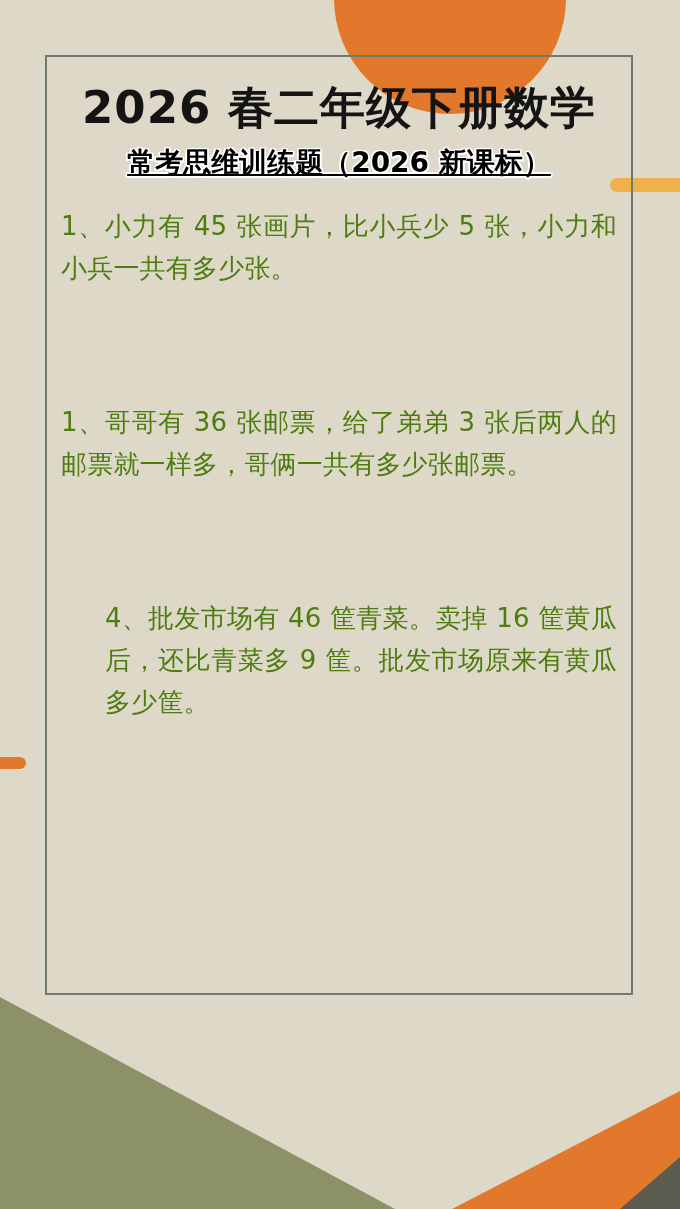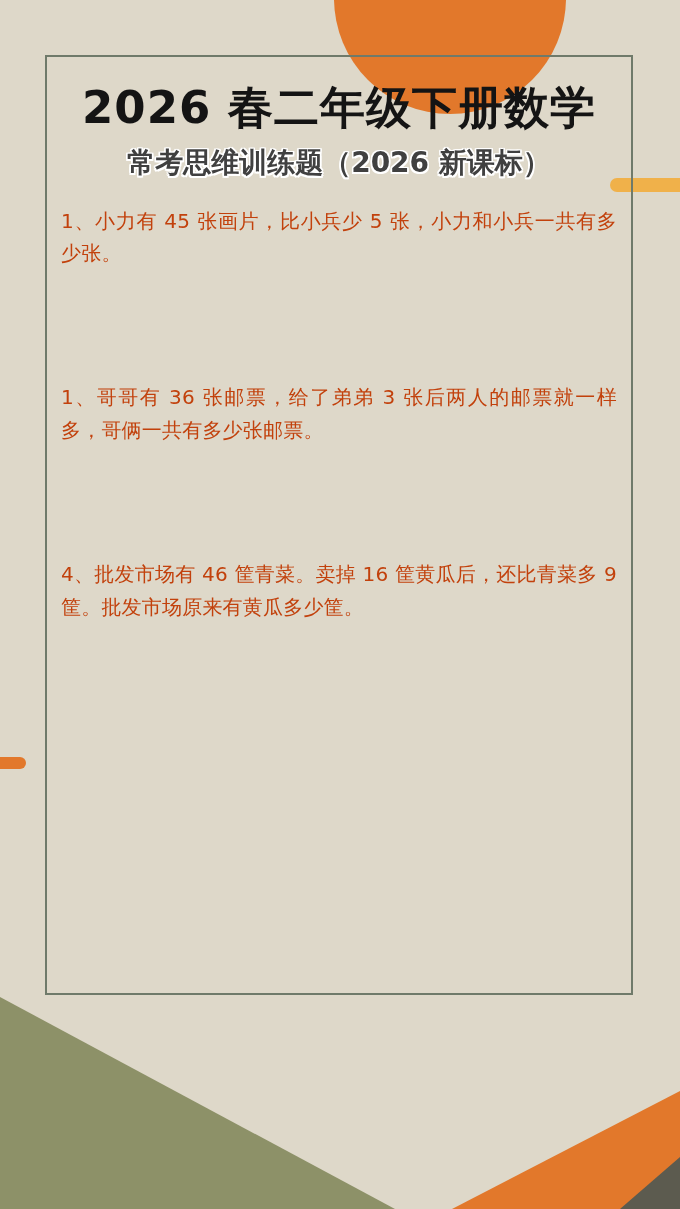--- a/index.html
+++ b/index.html
@@ -99,43 +99,45 @@
     letter-spacing: 1px;
     color: #141414;
     line-height: 1.1;
     white-space: nowrap;
   }
   .title-sub {
     margin-top: 14px;
     font-family: "DejaVu Sans", sans-serif;
     font-weight: 800;
     font-size: 28px;
-    color: #404040;
+    color: #000000;
     line-height: 1.15;
     white-space: nowrap;
     text-shadow:
       -1.5px 0 #fff, 1.5px 0 #fff, 0 -1.5px #fff, 0 1.5px #fff,
       -1.5px -1.5px #fff, 1.5px -1.5px #fff, -1.5px 1.5px #fff, 1.5px 1.5px #fff;
+    text-decoration: underline;
   }
 
   .questions {
     margin-top: 26px;
     padding: 0 14px 0 14px;
   }
   .question {
     font-family: "DejaVu Sans", sans-serif;
-    font-size: 20px;
-    color: #c2410c;
+    font-size: 26px;
+    color: #4d7c0f;
     line-height: 1.62;
     letter-spacing: 0.2px;
     text-align: justify;
     margin-bottom: 112px;
   }
   .question:last-child {
     margin-bottom: 0;
+    margin-left: 44px;
   }
 </style>
 </head>
 <body>
 
 <div class="deco deco-top-arch"></div>
 <div class="deco deco-right-bar"></div>
 <div class="deco deco-left-dash"></div>
 <div class="deco deco-bottom-olive"></div>
 <div class="deco deco-bottom-orange"></div>

